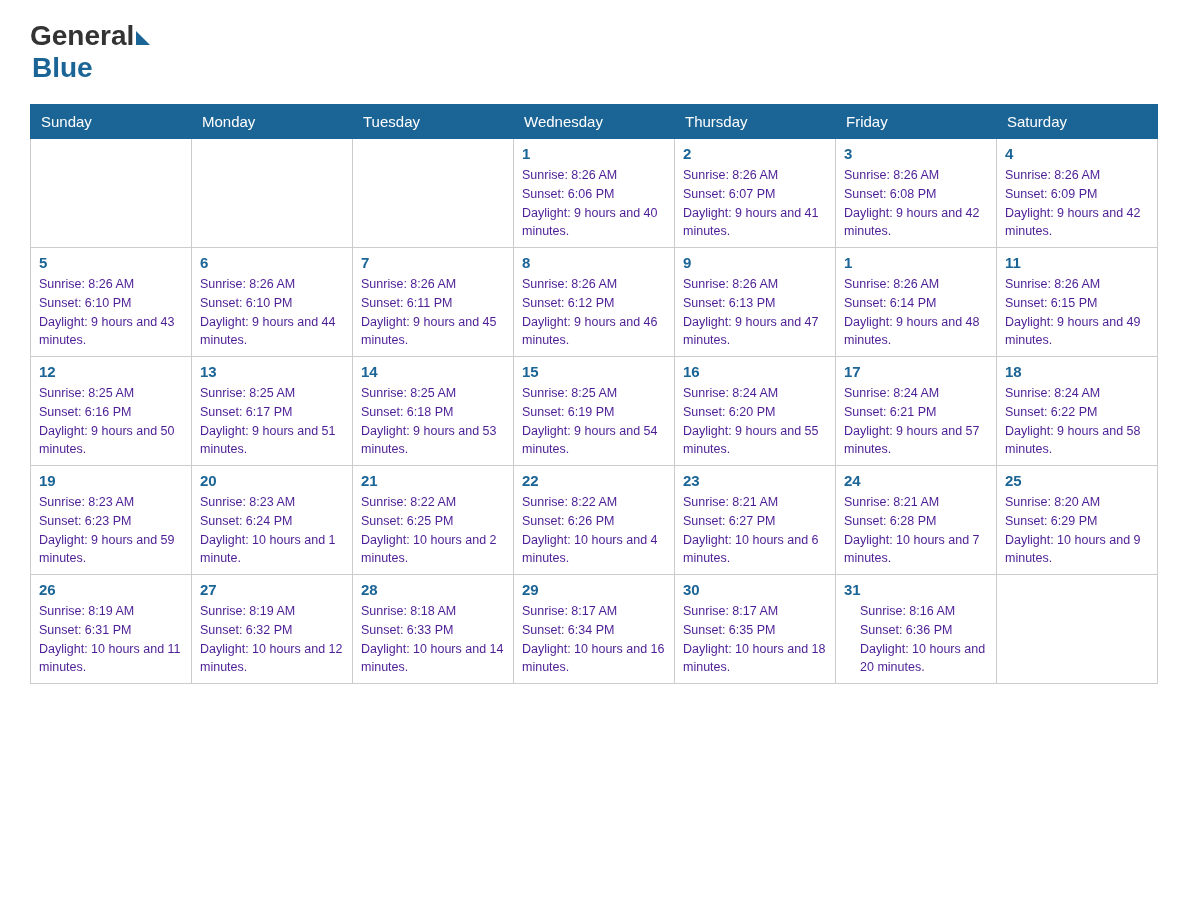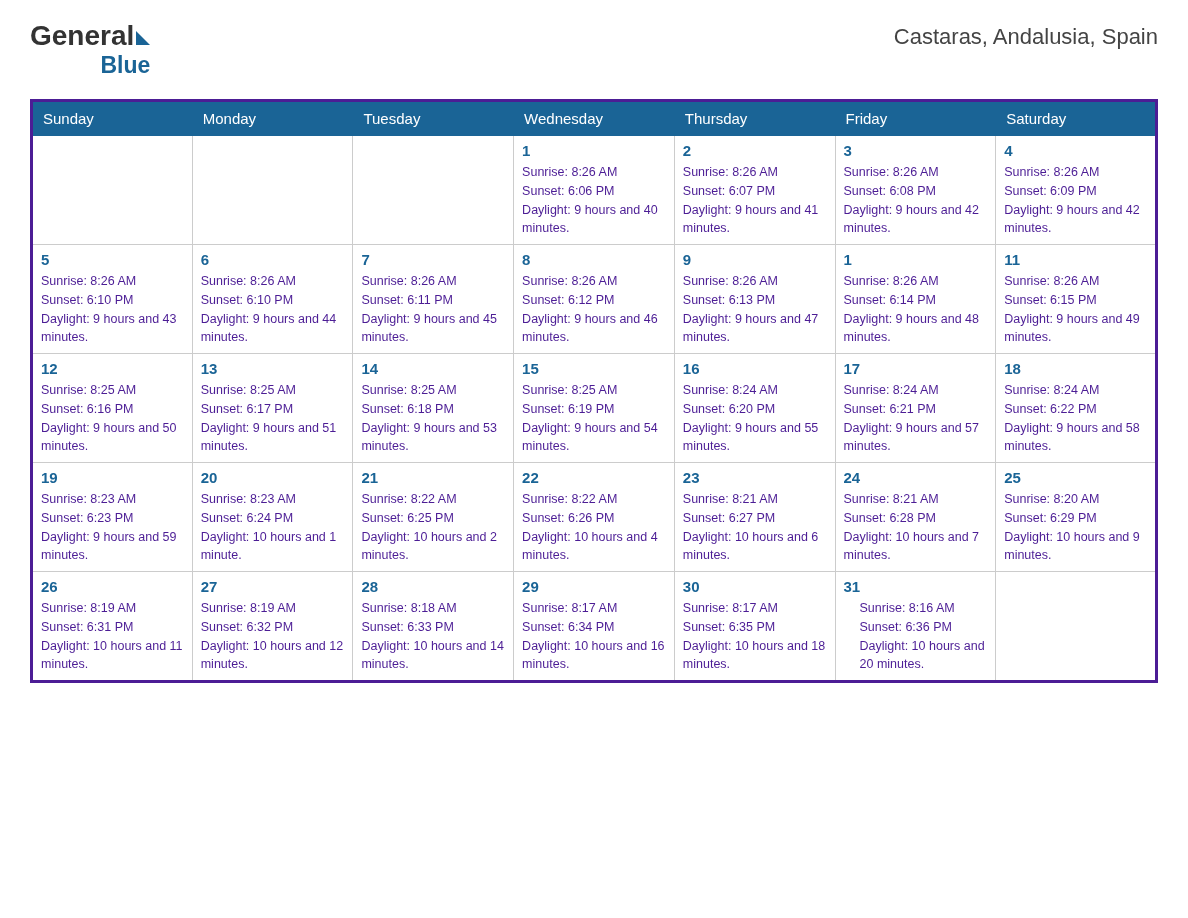--- a/index.html
+++ b/index.html
@@ -12,63 +12,63 @@
     }
     .header {
       display: flex;
       justify-content: space-between;
       align-items: flex-start;
       margin-bottom: 20px;
     }
     .logo {
       display: flex;
       flex-direction: column;
-      align-items: flex-end;
+      align-items: flex-start;
     }
     .logo-text {
       display: flex;
       align-items: center;
     }
     .logo-general {
       font-size: 28px;
       font-weight: bold;
       color: #333;
     }
     .logo-arrow {
       width: 0;
       height: 0;
       border-left: 14px solid #1a6496;
       border-top: 14px solid transparent;
       border-bottom: 0px solid transparent;
       margin-left: 2px;
       margin-top: 4px;
     }
     .logo-blue {
-      font-size: 23px;
+      font-size: 28px;
       font-weight: bold;
       color: #1a6496;
-      margin-left: 20px;
+      margin-left: 2px;
     }
     .title-section {
       text-align: right;
     }
     .page-title {
       font-size: 52px;
       font-weight: normal;
       color: #222;
     }
     .subtitle {
       font-size: 22px;
       color: #444;
       margin-top: 4px;
     }
     .calendar {
       width: 100%;
       border-collapse: collapse;
-      border: 3px solid #4c1d95;
+      border: 1px solid #4c1d95;
     }
     .calendar th {
       background-color: #1a6496;
       color: #fff;
       font-size: 15px;
       font-weight: normal;
       padding: 8px 10px;
       text-align: left;
       border: 1px solid #1a6496;
     }
@@ -106,21 +106,20 @@
 
 <div class="header">
   <div class="logo">
     <div class="logo-text">
       <span class="logo-general">General</span>
       <div class="logo-arrow"></div>
     </div>
     <span class="logo-blue">Blue</span>
   </div>
   <div class="title-section">
-    <div class="subtitle">Castaras, Andalusia, Spain</div>
   </div>
 </div>
 
 <table class="calendar">
   <thead>
     <tr>
     <th>Sunday</th>
         <th>Monday</th>
         <th>Tuesday</th>
         <th>Wednesday</th>

